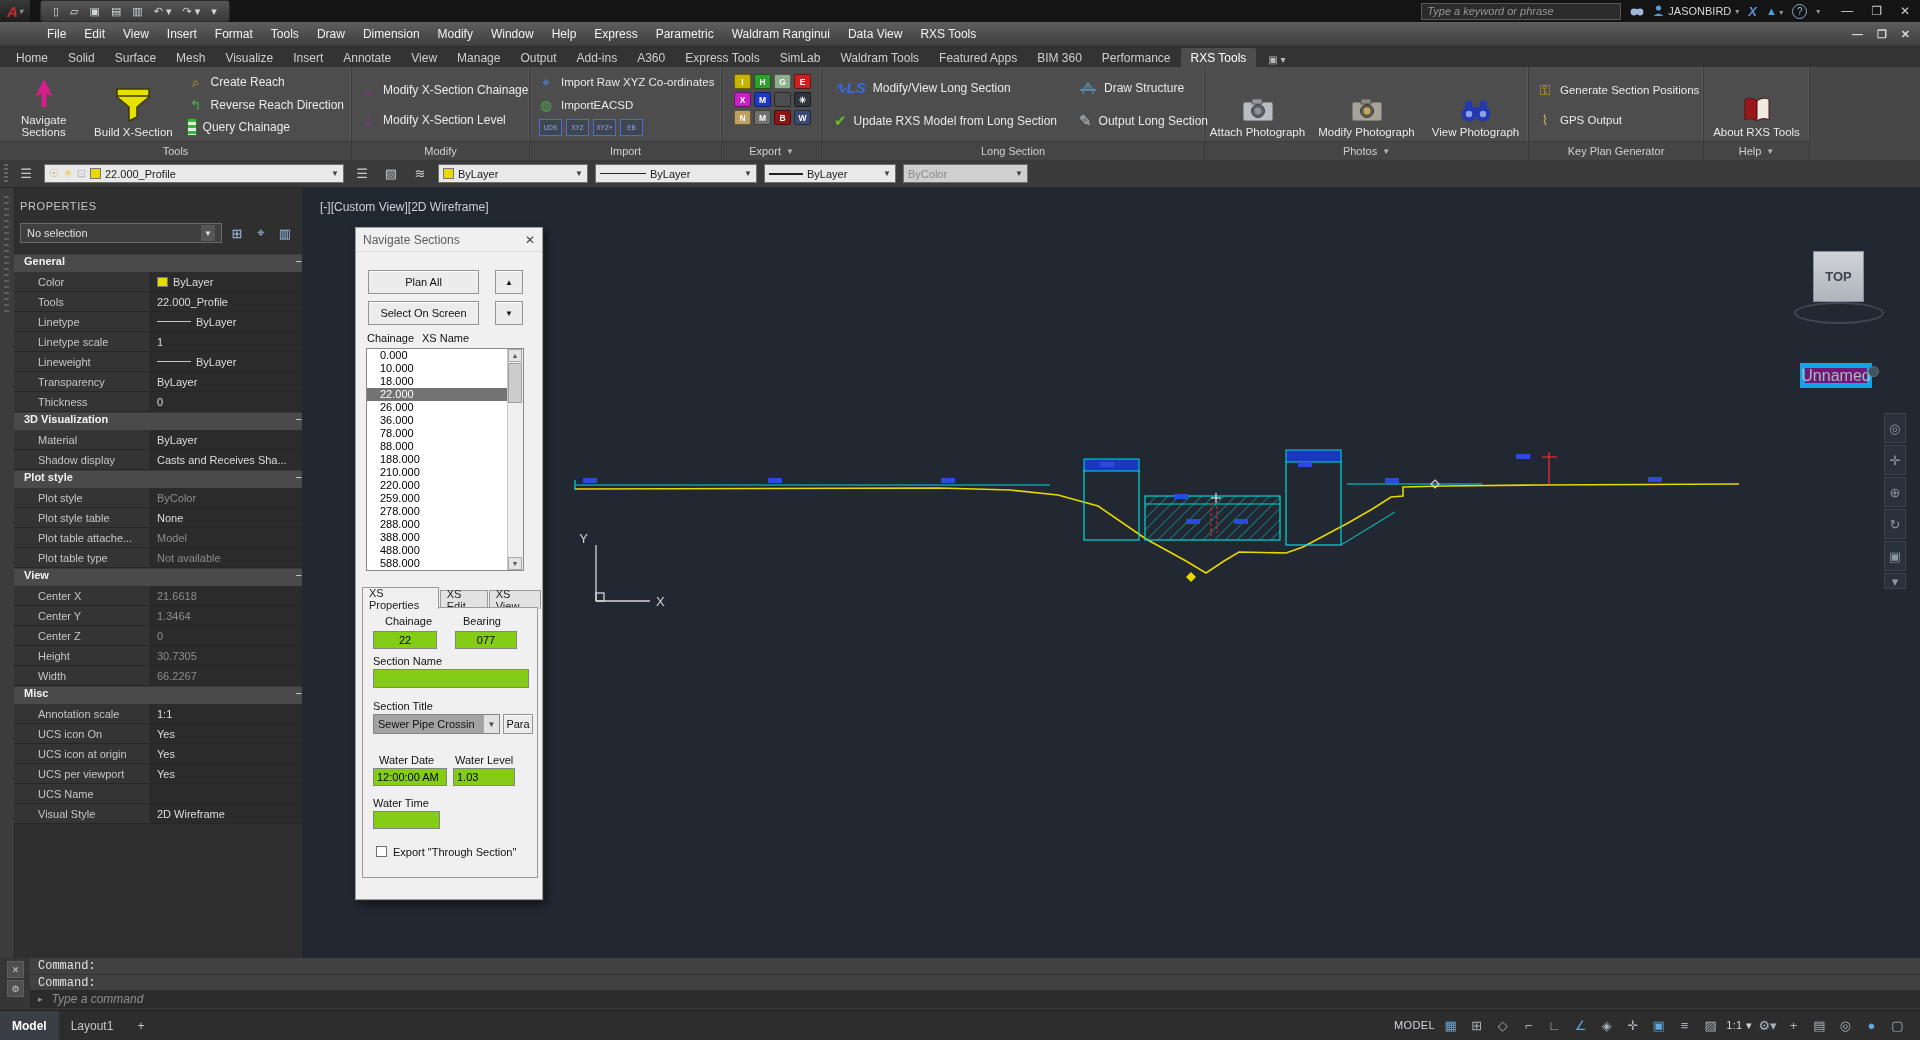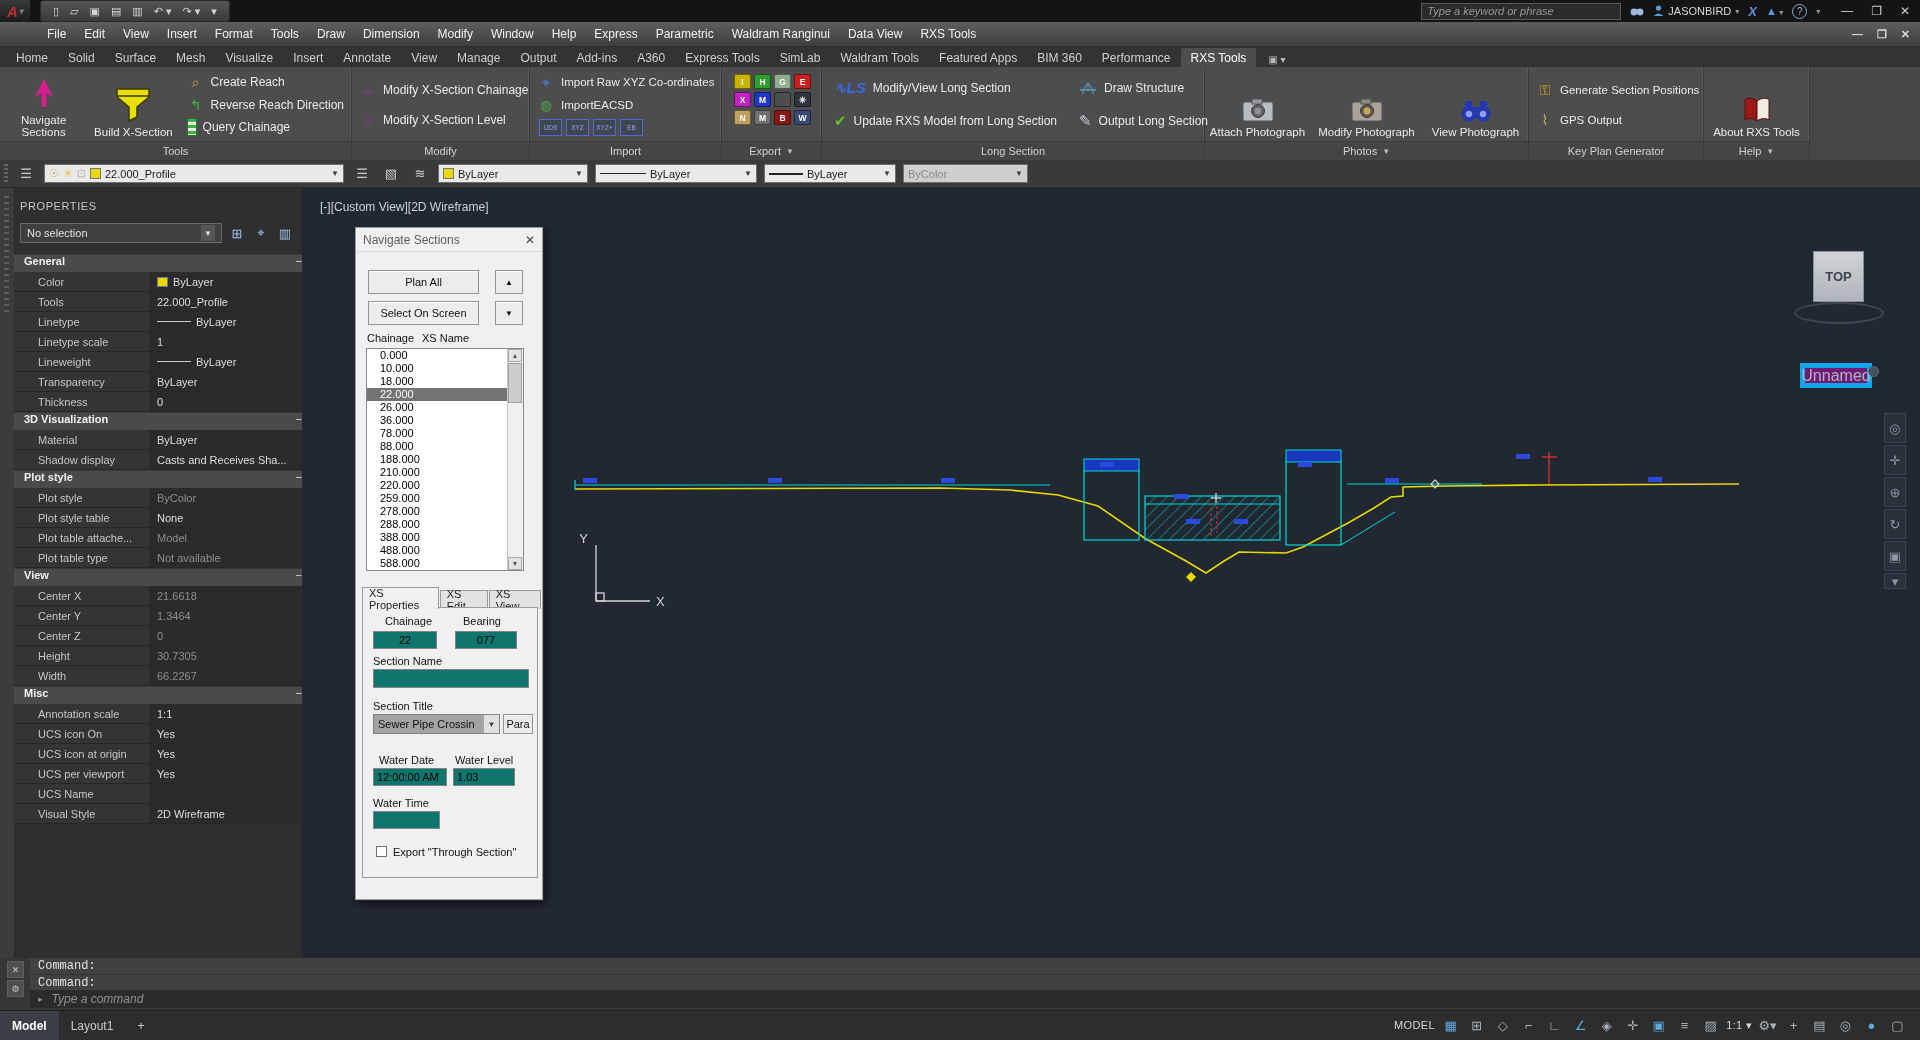--- a/index.html
+++ b/index.html
@@ -126,21 +126,21 @@
   .litem.sel{background:#737373;color:#fff;}
   .dscroll{position:absolute;right:0;top:0;bottom:0;width:15px;background:#f0f0f0;border-left:1px solid #c6c6c6;}
   .dscroll .sb{position:absolute;left:0;width:14px;height:13px;background:#e4e4e4;border:1px solid #a8a8a8;color:#555;
                font-size:7px;display:flex;align-items:center;justify-content:center;box-sizing:border-box;}
   .dscroll .thumb{position:absolute;left:0;top:14px;width:14px;height:40px;background:#cdcdcd;border:1px solid #a0a0a0;box-sizing:border-box;}
   .dtabs{position:absolute;left:6px;top:359px;display:flex;align-items:flex-end;}
   .dtab{height:18px;padding:0 6px;display:flex;align-items:center;background:#e2e2e2;border:1px solid #9a9a9a;
         border-bottom:none;margin-right:1px;color:#222;}
   .dtab.active{background:#f0f0f0;height:21px;z-index:2;}
   .dpanel{position:absolute;left:6px;top:379px;width:176px;height:271px;border:1px solid #9a9a9a;background:#f0f0f0;box-sizing:border-box;}
-  .din{position:absolute;background:#0f766e;border:1px solid #848484;font-size:11px;color:#000;box-sizing:border-box;
+  .din{position:absolute;background:#84cc16;border:1px solid #848484;font-size:11px;color:#000;box-sizing:border-box;
        font-family:"Liberation Sans",sans-serif;padding:0 3px;}
   .din.center{text-align:center;}
   .dcombo{position:absolute;background:#a3a3a3;border:1px solid #848484;display:flex;align-items:center;box-sizing:border-box;}
   .dcombo .txt{flex:1;padding-left:4px;white-space:nowrap;overflow:hidden;}
   .dcombo .cbtn{width:15px;align-self:stretch;background:#e1e1e1;border-left:1px solid #a8a8a8;color:#444;font-size:8px;
                 display:flex;align-items:center;justify-content:center;}
   .dcheck{position:absolute;width:11px;height:11px;background:#fff;border:1px solid #707070;box-sizing:border-box;}
 
   
   .cmdwin{position:absolute;left:0;bottom:30px;width:100%;height:52px;background:#363636;}

